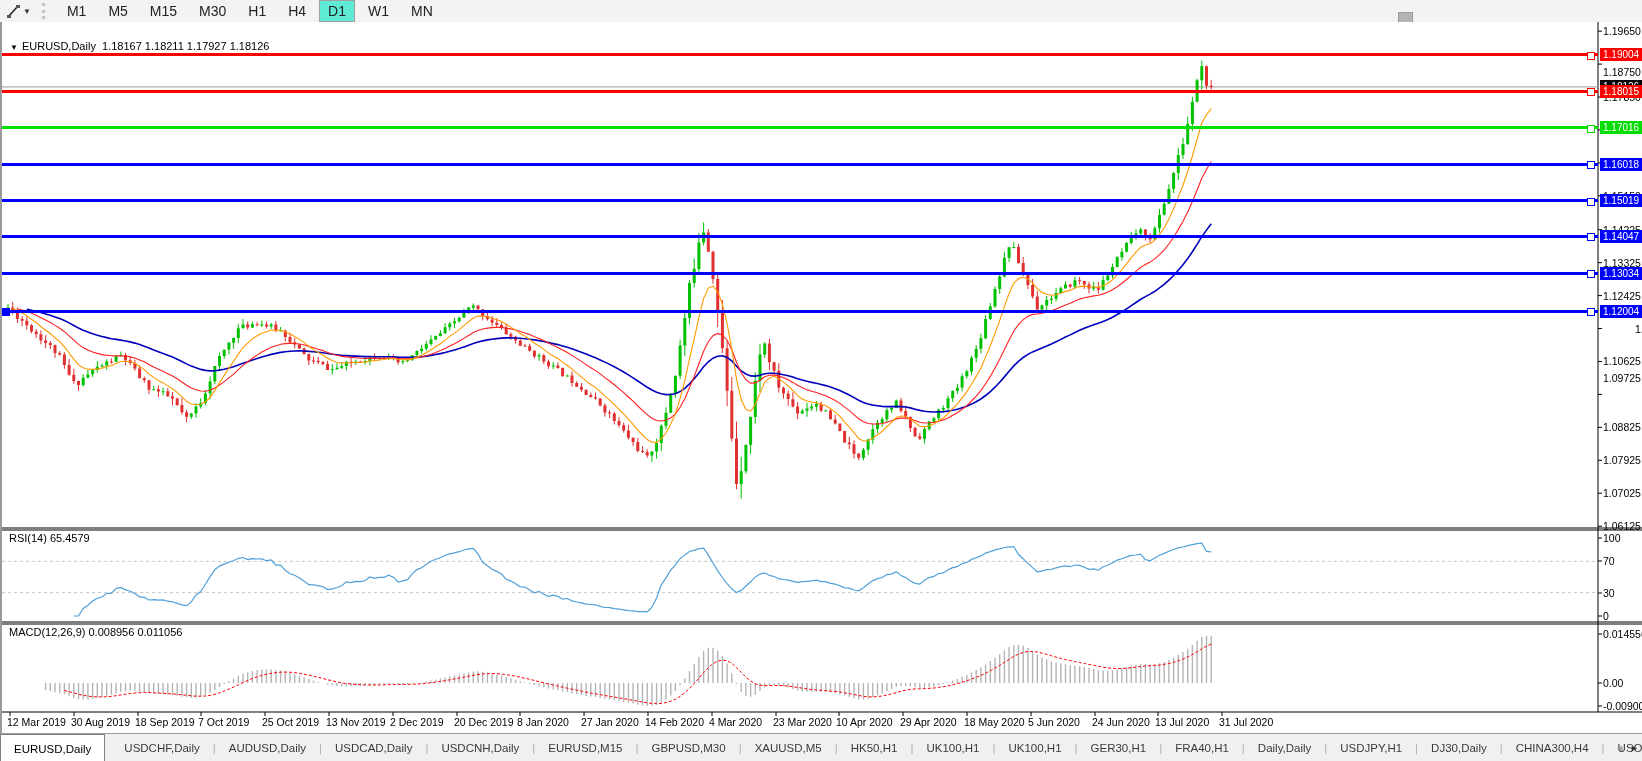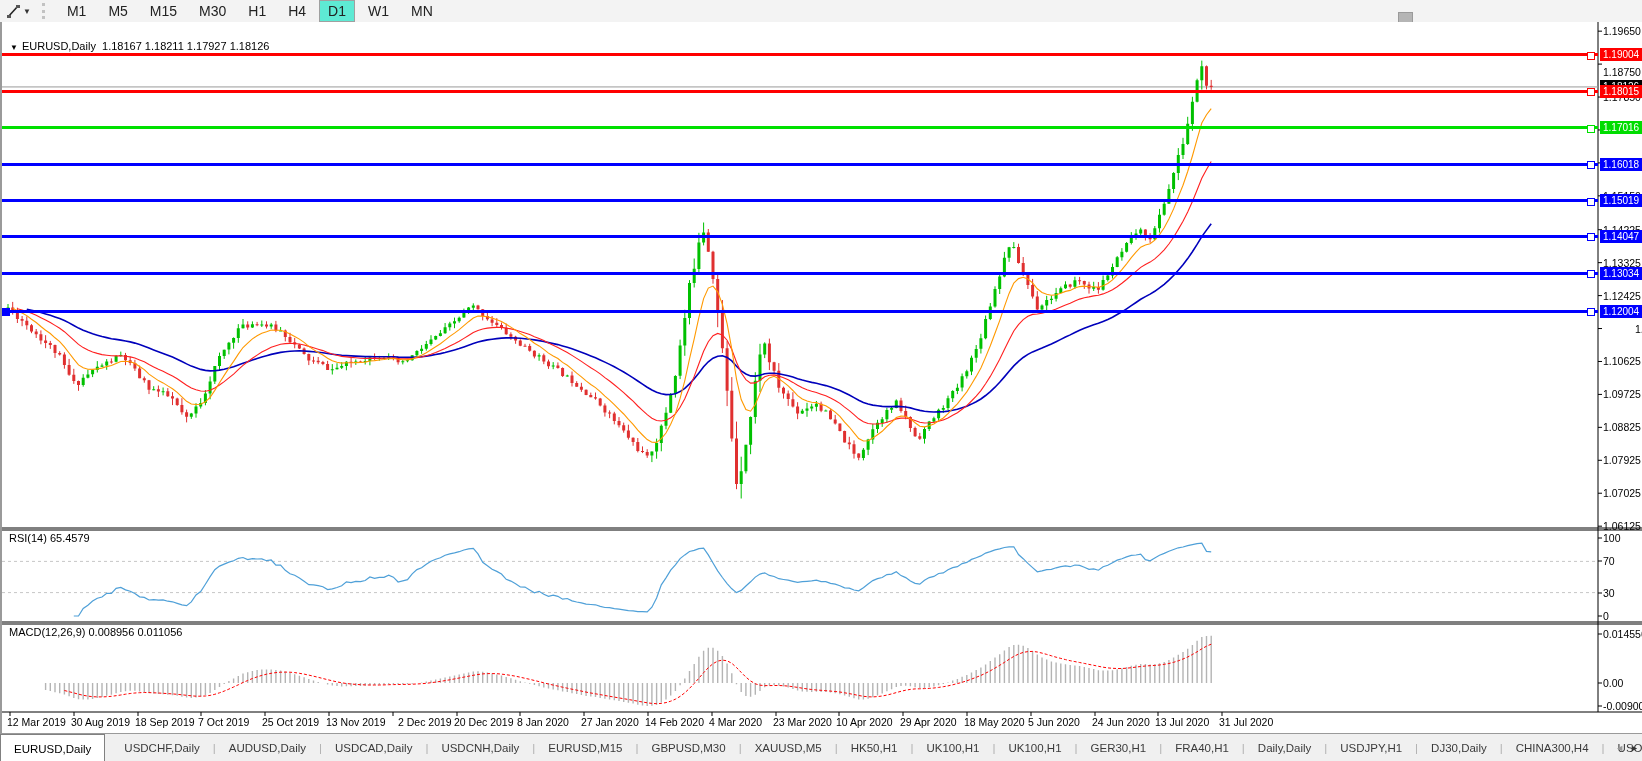--- a/index.html
+++ b/index.html
@@ -151,21 +151,21 @@
       <div class="ptick" style="top: 36px; margin-top: 8px;">1.18750</div>
       <div class="ptick" style="top: 69px;">1.17850</div>
       <div class="ptick" style="top: 102px;">1.16950</div>
       <div class="ptick" style="top: 135px;">1.16050</div>
       <div class="ptick" style="top: 168px;">1.15150</div>
       <div class="ptick" style="top: 202px;">1.14225</div>
       <div class="ptick" style="top: 235px;">1.13325</div>
       <div class="ptick" style="top: 268px;">1.12425</div>
       <div class="ptick" style="top: 301px; margin-left: 32px;">1.11525</div>
       <div class="ptick" style="top: 333px;">1.10625</div>
-      <div class="ptick" style="top: 366px;">1.09725</div>
+      <div class="ptick" style="top: 350px;">1.09725</div>
       <div class="ptick" style="top: 399px;">1.08825</div>
       <div class="ptick" style="top: 432px;">1.07925</div>
       <div class="ptick" style="top: 465px;">1.07025</div>
       <div class="ptick" style="top: 498px;">1.06125</div>
       <div class="ptick" style="top: 510px;">100</div>
       <div class="ptick" style="top: 533px;">70</div>
       <div class="ptick" style="top: 565px;">30</div>
       <div class="ptick" style="top: 588px;">0</div>
       <div class="ptick" style="top: 606px;">0.014556</div>
       <div class="ptick" style="top: 655px;">0.00</div>
@@ -178,21 +178,21 @@
       <div class="pbox" style="top: 172.2px; background: rgb(0, 0, 255);">1.15019</div>
       <div class="pbox" style="top: 207.7px; background: rgb(0, 0, 255);">1.14047</div>
       <div class="pbox" style="top: 244.8px; background: rgb(0, 0, 255);">1.13034</div>
       <div class="pbox" style="top: 282.5px; background: rgb(0, 0, 255);">1.12004</div>
       <div class="dlabel" style="left: 5px;">12 Mar 2019</div>
       <div class="dlabel" style="left: 69px;">30 Aug 2019</div>
       <div class="dlabel" style="left: 133px;">18 Sep 2019</div>
       <div class="dlabel" style="left: 196px;">7 Oct 2019</div>
       <div class="dlabel" style="left: 260px;">25 Oct 2019</div>
       <div class="dlabel" style="left: 324px;">13 Nov 2019</div>
-      <div class="dlabel" style="left: 396px; text-align: right;">2 Dec 2019</div>
+      <div class="dlabel" style="left: 388px; text-align: right;">2 Dec 2019</div>
       <div class="dlabel" style="left: 452px;">20 Dec 2019</div>
       <div class="dlabel" style="left: 515px;">8 Jan 2020</div>
       <div class="dlabel" style="left: 579px;">27 Jan 2020</div>
       <div class="dlabel" style="left: 643px;">14 Feb 2020</div>
       <div class="dlabel" style="left: 707px;">4 Mar 2020</div>
       <div class="dlabel" style="left: 771px;">23 Mar 2020</div>
       <div class="dlabel" style="left: 834px;">10 Apr 2020</div>
       <div class="dlabel" style="left: 898px;">29 Apr 2020</div>
       <div class="dlabel" style="left: 962px;">18 May 2020</div>
       <div class="dlabel" style="left: 1026px;">5 Jun 2020</div>

